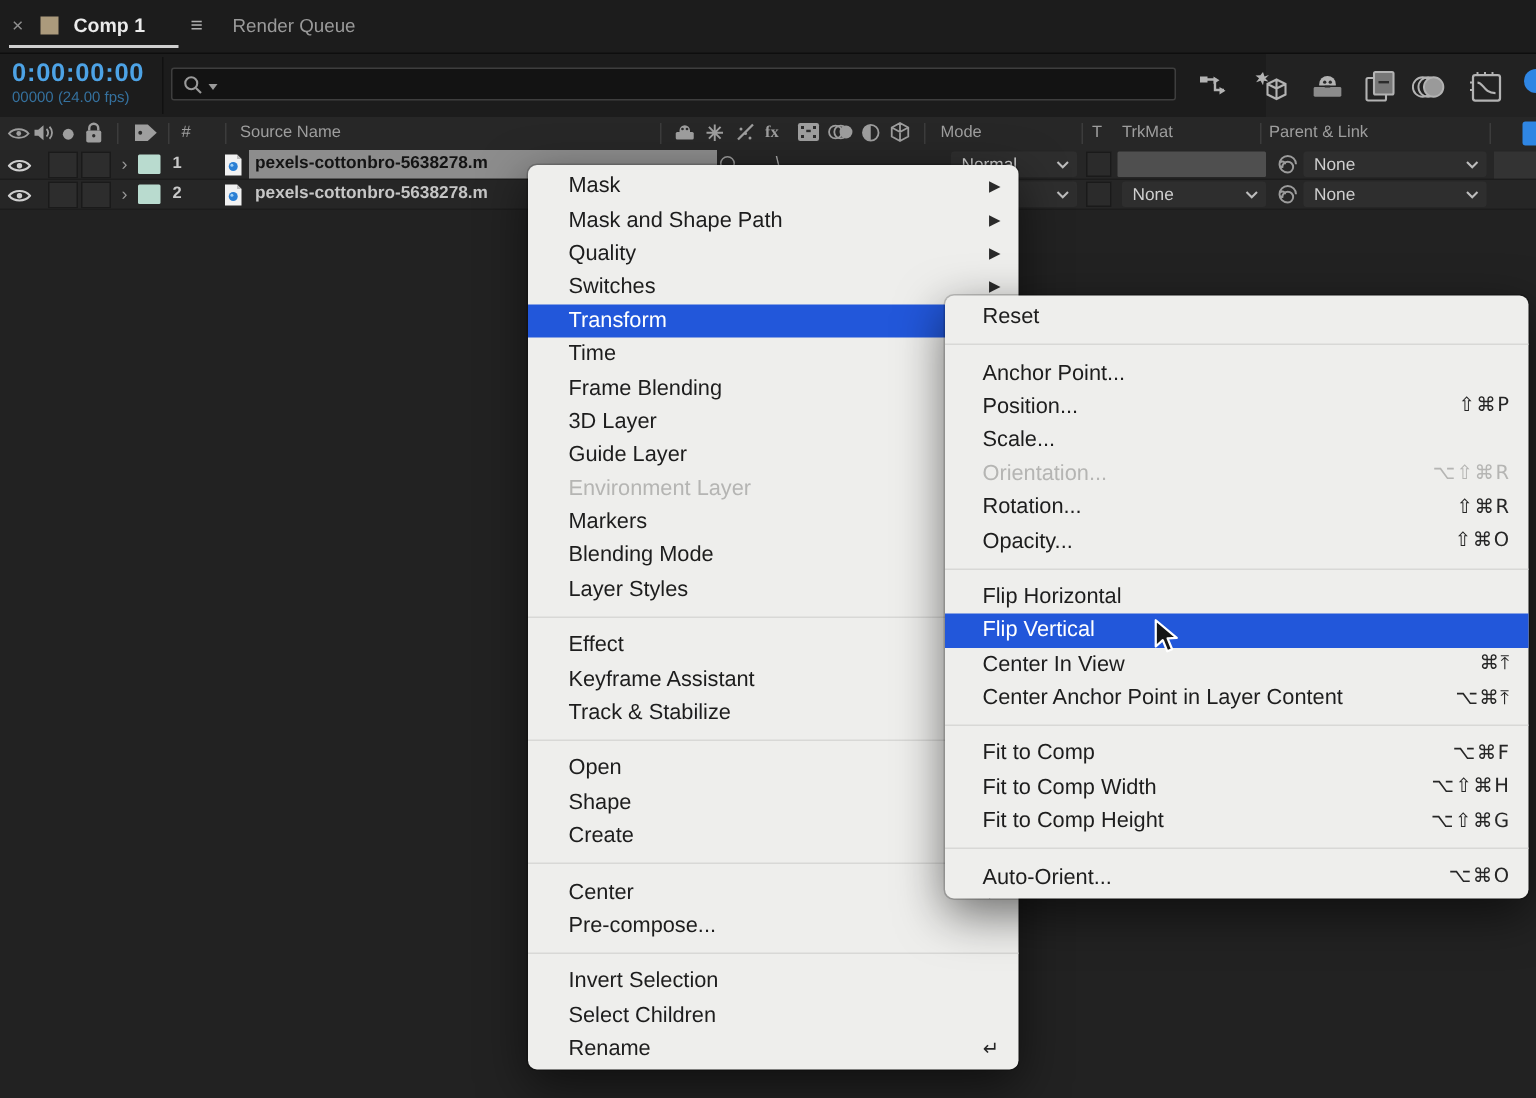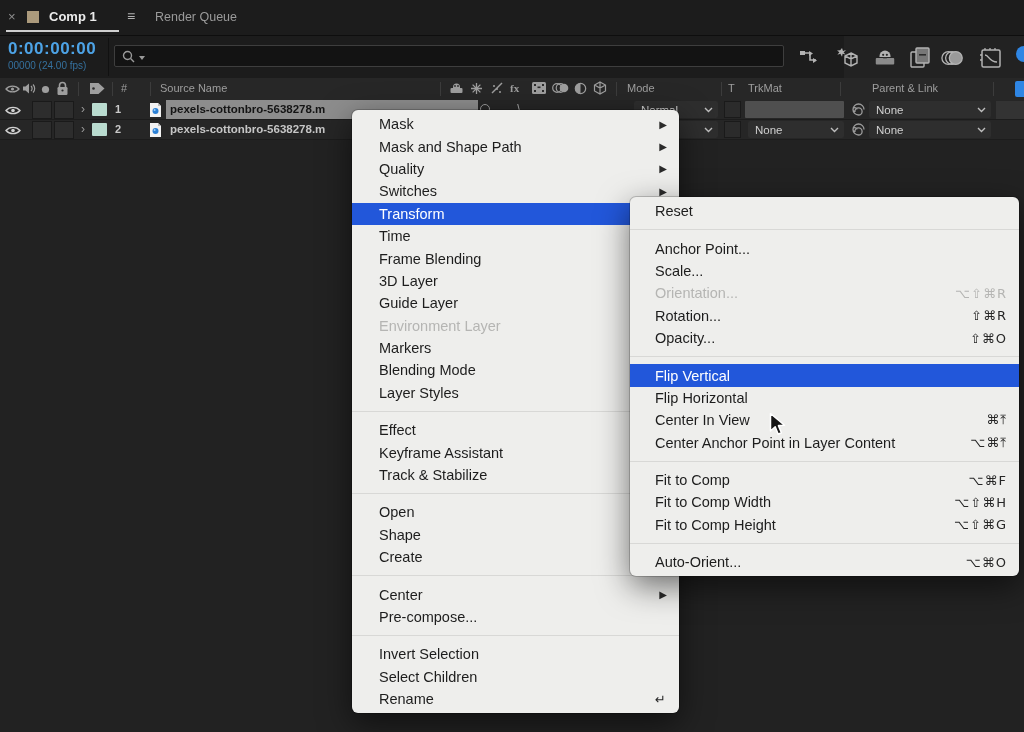--- a/index.html
+++ b/index.html
@@ -231,21 +231,21 @@
       <svg width="14" height="14" viewBox="0 0 14 14">
           <path d="M7 1 l5.5 3 v6 l-5.5 3 -5.5-3 v-6 z M7 1 v6 M1.5 4 l5.5 3 5.5-3 M7 13 v-6" fill="none" stroke="#9e9e9e" stroke-width="1.2"></path>
         </svg>
     </span>
     <span class="ch-div" style="left:616px"></span>
     <span class="ch-item" style="left:627px">Mode</span>
     <span class="ch-div" style="left:721px"></span>
     <span class="ch-item" style="left:728px">T</span>
     <span class="ch-item" style="left:748px">TrkMat</span>
     <span class="ch-div" style="left:840px"></span>
-    <span class="ch-item" style="left:872px">Parent &amp; Link</span>
+    <span class="ch-item" style="left:846px">Parent &amp; Link</span>
     <span class="ch-div" style="left:993px"></span>
   </div>
 
   <div class="layer-row" style="top:100px">
     <span class="r-eye">
       <svg width="16" height="11" viewBox="0 0 16 11">
           <path d="M1 5.5 C4.5 1.3 11.5 1.3 15 5.5 C11.5 9.7 4.5 9.7 1 5.5 Z" fill="none" stroke="#cfcfcf" stroke-width="1.4"></path>
           <circle cx="8" cy="5.5" r="1.8" fill="#cfcfcf"></circle>
         </svg>
     </span>
@@ -434,40 +434,44 @@
     </div>
   <div class="menu submenu" id="transform-submenu" style="left:630px;top:197px;width:389px">
       <div class="menu-item">
         <span class="mi-label">Reset</span>
       </div>
       <div class="menu-sep"></div>
       <div class="menu-item">
         <span class="mi-label">Anchor Point...</span>
       </div>
       <div class="menu-item">
+        <span class="mi-label">Position...</span>
+        <span class="mi-shortcut">⇧⌘P</span>
+      </div>
+      <div class="menu-item">
         <span class="mi-label">Scale...</span>
       </div>
       <div class="menu-item disabled">
         <span class="mi-label">Orientation...</span>
         <span class="mi-shortcut">⌥⇧⌘R</span>
       </div>
       <div class="menu-item">
         <span class="mi-label">Rotation...</span>
         <span class="mi-shortcut">⇧⌘R</span>
       </div>
       <div class="menu-item">
         <span class="mi-label">Opacity...</span>
         <span class="mi-shortcut">⇧⌘O</span>
       </div>
       <div class="menu-sep"></div>
+      <div class="menu-item">
+        <span class="mi-label">Flip Horizontal</span>
+      </div>
       <div class="menu-item highlighted">
         <span class="mi-label">Flip Vertical</span>
-      </div>
-      <div class="menu-item">
-        <span class="mi-label">Flip Horizontal</span>
       </div>
       <div class="menu-item">
         <span class="mi-label">Center In View</span>
         <span class="mi-shortcut">⌘⤒</span>
       </div>
       <div class="menu-item">
         <span class="mi-label">Center Anchor Point in Layer Content</span>
         <span class="mi-shortcut">⌥⌘⤒</span>
       </div>
       <div class="menu-sep"></div>

